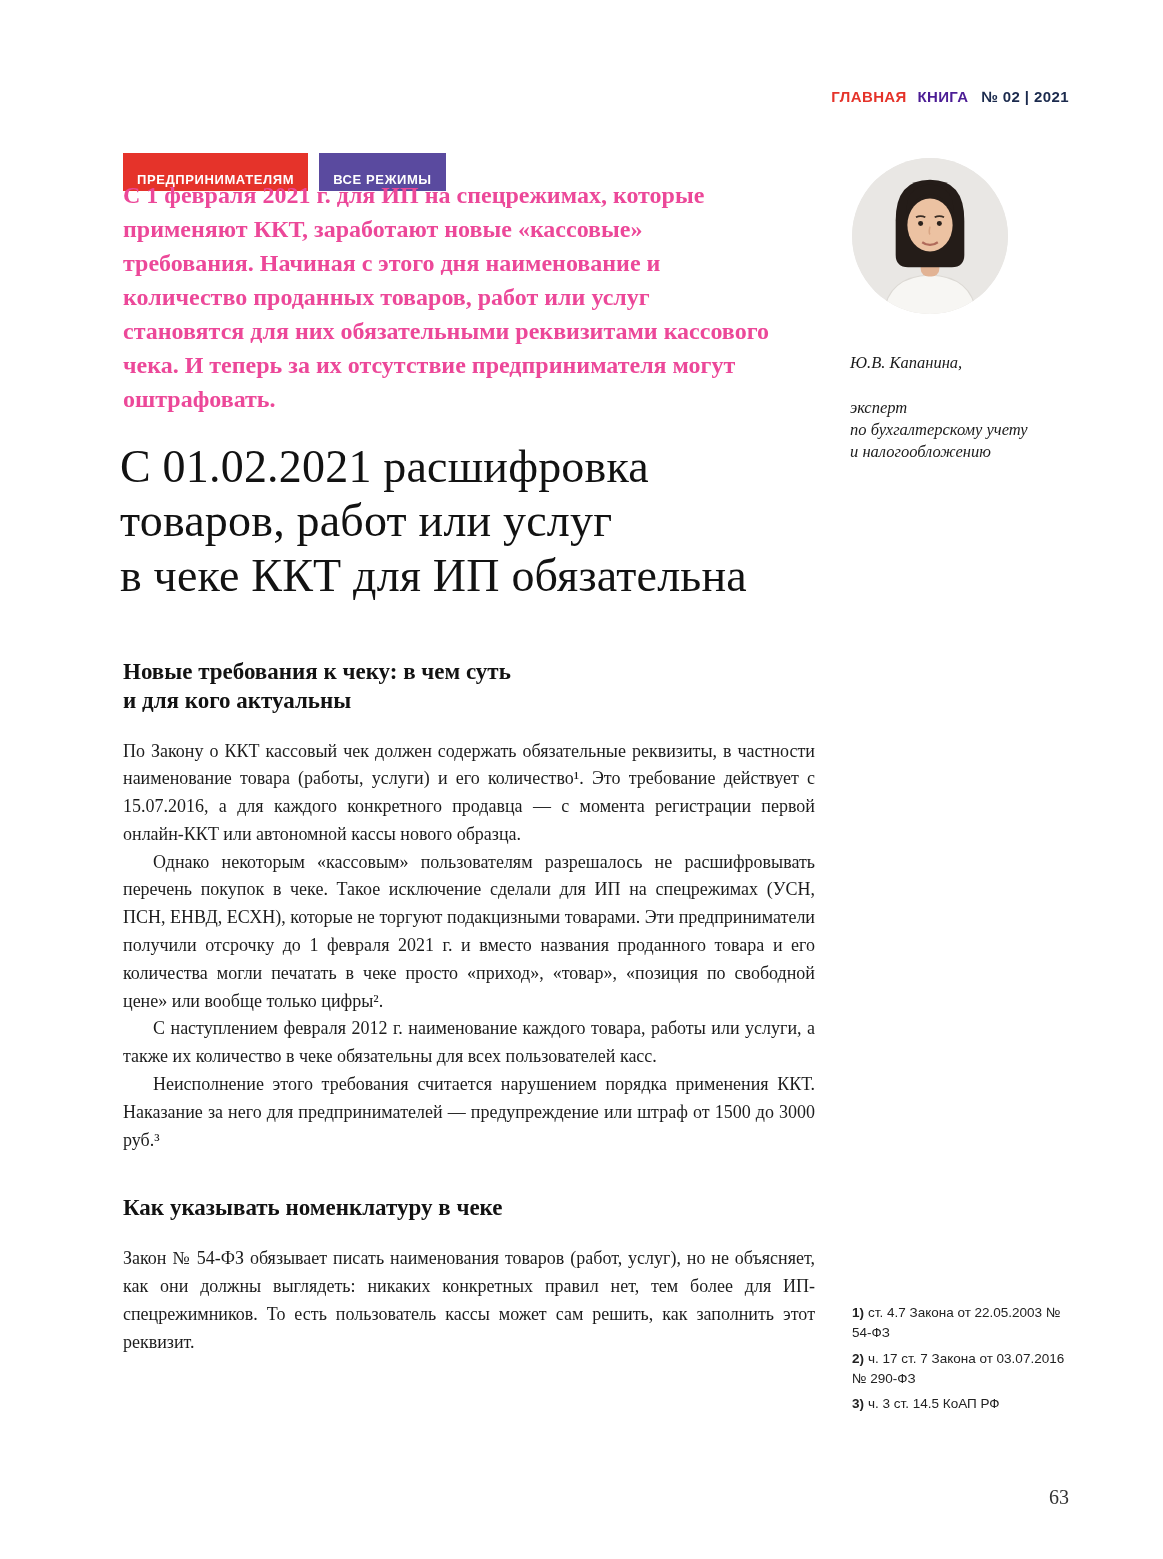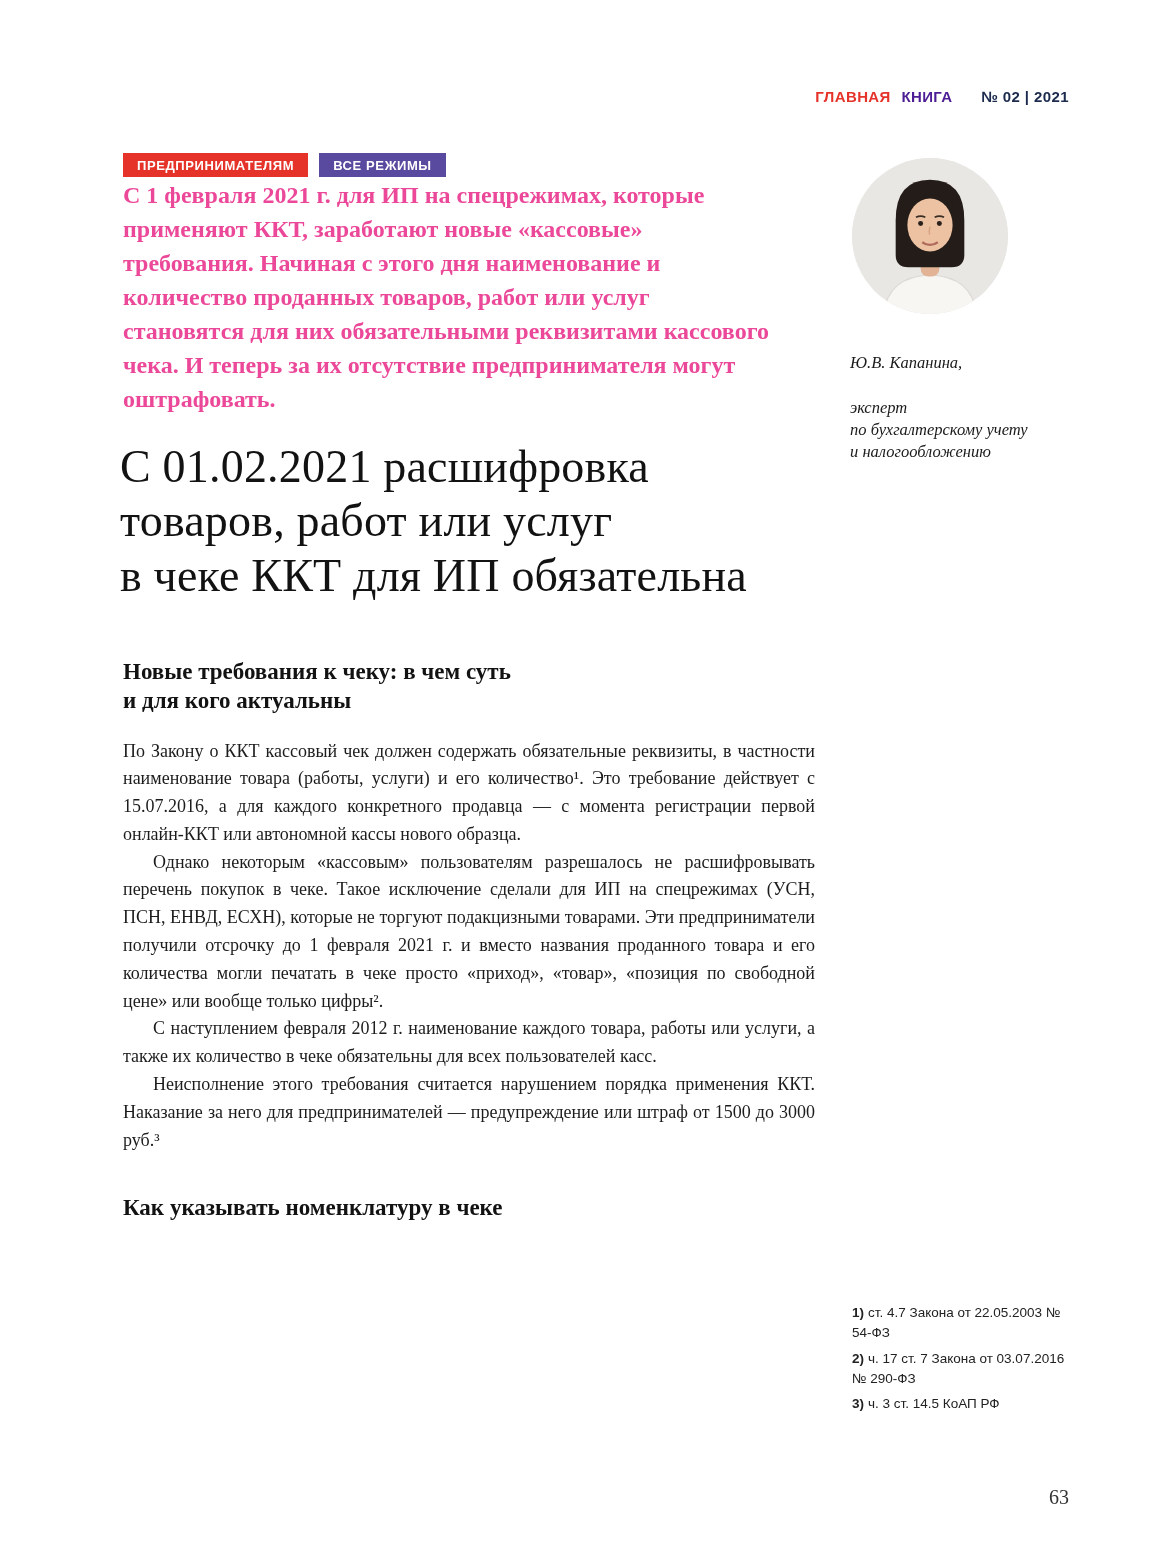--- a/index.html
+++ b/index.html
@@ -20,37 +20,37 @@
     top: 88px;
     right: 94px;
     font-family: "Liberation Sans", sans-serif;
     font-weight: bold;
     font-size: 15px;
     letter-spacing: 0.4px;
     white-space: nowrap;
   }
   .masthead .brand-red   { color: #e5332a; }
   .masthead .brand-purple{ color: #4c1d95; margin-left: 6px; margin-top: 28px; }
-  .masthead .issue       { color: #1b2a4d; margin-left: 24px; }
+  .masthead .issue       { color: #1b2a4d; margin-left: 8px; }
 
   
   .badges {
     position: absolute;
     left: 123px;
     top: 153px;
     display: flex;
     gap: 11px;
     font-family: "Liberation Sans", sans-serif;
   }
   .badge {
     color: #ffffff;
     font-size: 13px;
     font-weight: bold;
     letter-spacing: 0.6px;
-    padding: 6px 14px 5px 14px;
+    padding: 20px 14px 5px 14px;
     line-height: 1;
   }
   .badge.red    { background: #e5332a; }
   .badge.purple { background: #5a4a9f; }
 
   
   .lead {
     position: absolute;
     left: 123px;
     top: 178px;
@@ -208,20 +208,21 @@
       <h2>Новые требования к чеку: в чем суть
 и для кого актуальны</h2>
       <p>По Закону о ККТ кассовый чек должен содержать обязательные реквизиты, в частности наименование товара (работы, услуги) и его количество¹. Это требование действует с 15.07.2016, а для каждого конкретного продавца — с момента регистрации первой онлайн-ККТ или автономной кассы нового образца.</p>
       <p>Однако некоторым «кассовым» пользователям разрешалось не расшифровывать перечень покупок в чеке. Такое исключение сделали для ИП на спецрежимах (УСН, ПСН, ЕНВД, ЕСХН), которые не торгуют подакцизными товарами. Эти предприниматели получили отсрочку до 1 февраля 2021 г. и вместо названия проданного товара и его количества могли печатать в чеке просто «приход», «товар», «позиция по свободной цене» или вообще только цифры².</p>
       <p>С наступлением февраля 2012 г. наименование каждого товара, работы или услуги, а также их количество в чеке обязательны для всех пользователей касс.</p>
       <p>Неисполнение этого требования считается нарушением порядка применения ККТ. Наказание за него для предпринимателей — предупреждение или штраф от 1500 до 3000 руб.³</p>
     </div>
 
     <div class="section">
       <h2>Как указывать номенклатуру в чеке</h2>
+      <p>Закон № 54-ФЗ обязывает писать наименования товаров (работ, услуг), но не объясняет, как они должны выглядеть: никаких конкретных правил нет, тем более для ИП-спецрежимников. То есть пользователь кассы может сам решить, как заполнить этот реквизит.</p>
     </div>
 
   </div>
 
   <div class="footnotes">
     <div class="footnote">
       <span class="fn-num">1)</span><span>ст. 4.7 Закона от 22.05.2003 № 54-ФЗ</span>
     </div>
     <div class="footnote">
       <span class="fn-num">2)</span><span>ч. 17 ст. 7 Закона от 03.07.2016 № 290-ФЗ</span>

